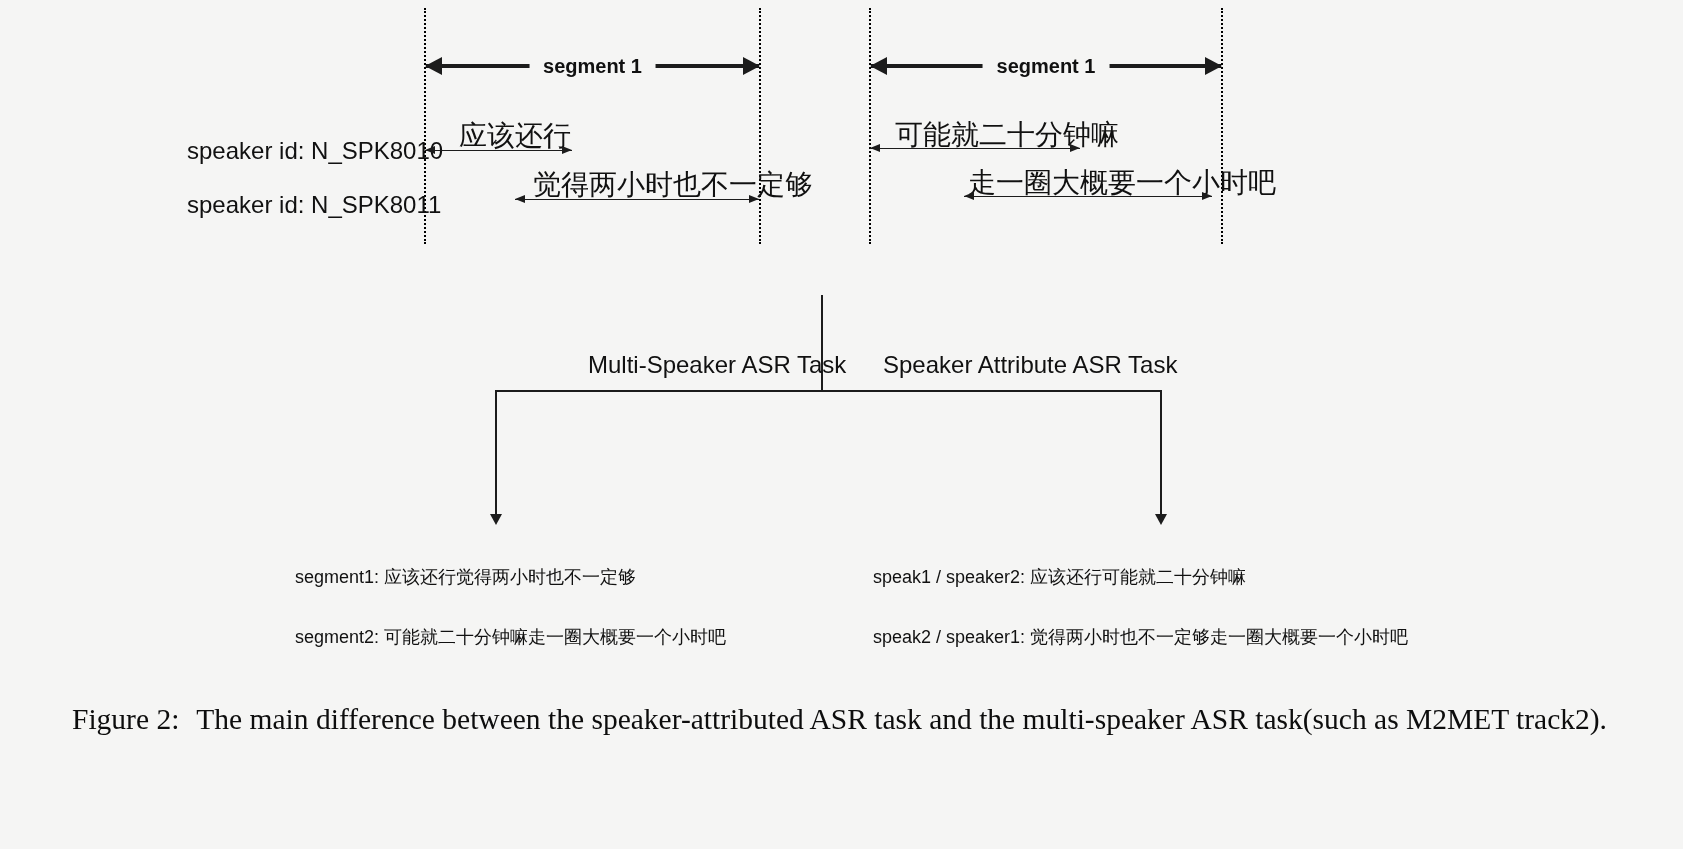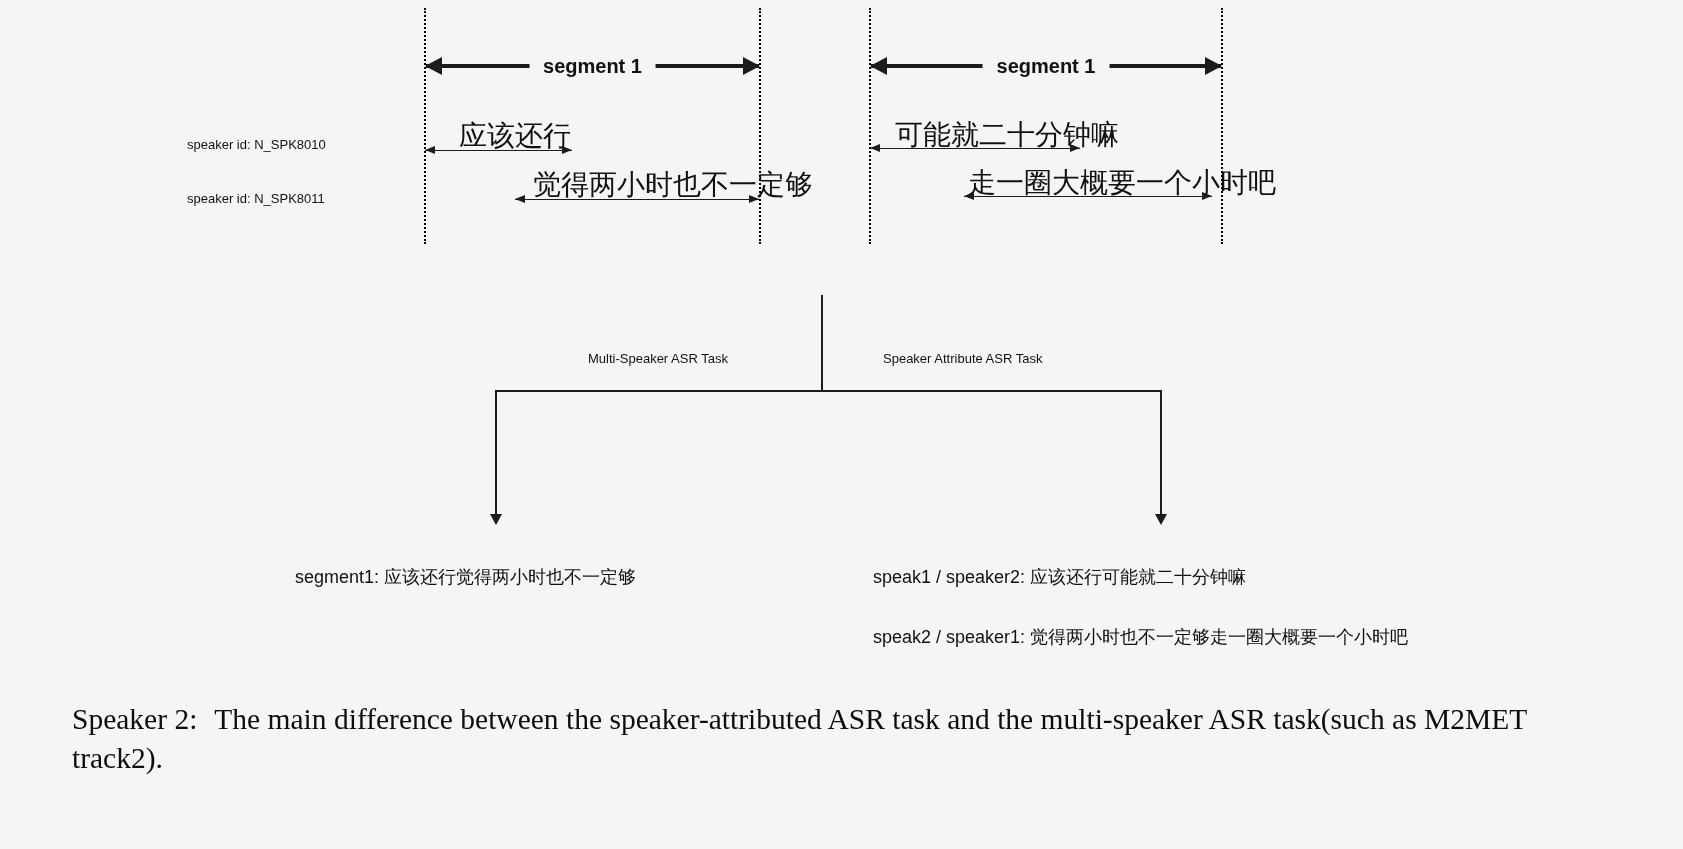--- a/index.html
+++ b/index.html
@@ -48,21 +48,21 @@
     border-top:1.4px solid var(--line);
   }
   .arrow::before,.arrow::after{
     content:"";position:absolute;width:0;height:0;top:-4.6px;
     border-top:4px solid transparent;border-bottom:4px solid transparent;
   }
   .arrow::before{left:0;border-right:10px solid var(--line);}
   .arrow::after{right:0;border-left:10px solid var(--line);}
 
   .dlabel{
-    position:absolute;font-size:13px;line-height:1.2;
+    position:absolute;font-size:24px;line-height:1.2;
     white-space:nowrap;color:var(--ink);
   }
   .utt{font-size:28px;}
 
   
   .vline,.hline{position:absolute;background:var(--line);}
   .vline{width:1.5px;}
   .hline{height:1.5px;}
   .down-arrow{
     position:absolute;width:0;height:0;
@@ -115,20 +115,21 @@
   <div class="hline" style="left:480px;top:390px;width:666px;"></div>
   <div class="vline" style="left:480px;top:390px;height:126px;"></div>
   <div class="vline" style="left:1145px;top:390px;height:126px;"></div>
   <div class="down-arrow" style="left:475px;top:514px;"></div>
   <div class="down-arrow" style="left:1140px;top:514px;"></div>
 
   <div class="dlabel" style="left:540px;top:351px;margin-left:33px;">Multi-Speaker ASR Task</div>
   <div class="dlabel" style="left:856px;top:351px;margin-left:12px;">Speaker Attribute ASR Task</div>
 
   <div class="dlabel out-line" style="left:280px;top:567px;">segment1: 应该还行觉得两小时也不一定够</div>
+  <div class="dlabel out-line" style="left:280px;top:627px;">segment2: 可能就二十分钟嘛走一圈大概要一个小时吧</div>
   <div class="dlabel out-line" style="left:858px;top:567px;">speak1 / speaker2: 应该还行可能就二十分钟嘛</div>
   <div class="dlabel out-line" style="left:858px;top:627px;">speak2 / speaker1: 觉得两小时也不一定够走一圈大概要一个小时吧</div>
 
   <div class="caption">
-    <span class="cap-label">Speaker 2:</span><span>The main difference between the speaker-attributed ASR task and the multi-speaker ASR task(such as M2MET track2).</span>
+    <span class="cap-label">Figure 2:</span><span>The main difference between the speaker-attributed ASR task and the multi-speaker ASR task(such as M2MET track2).</span>
   </div>
 
 </div>
 
 </body></html>

